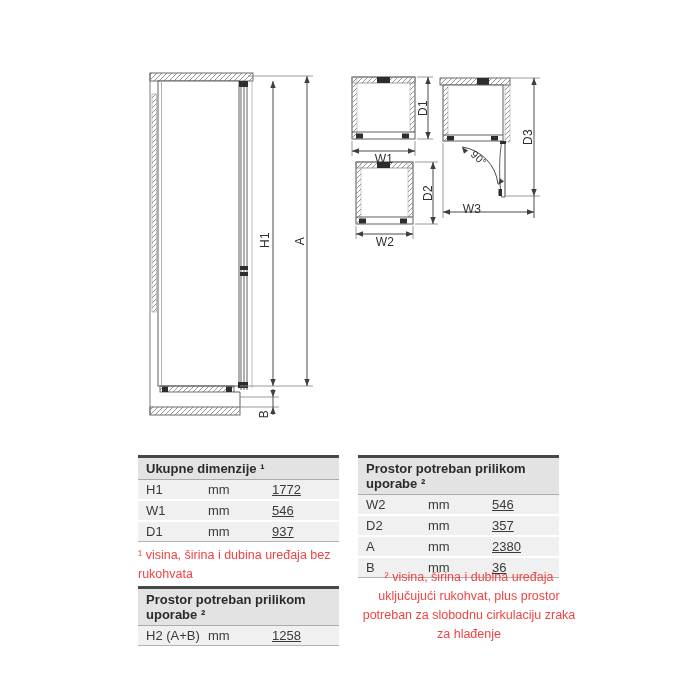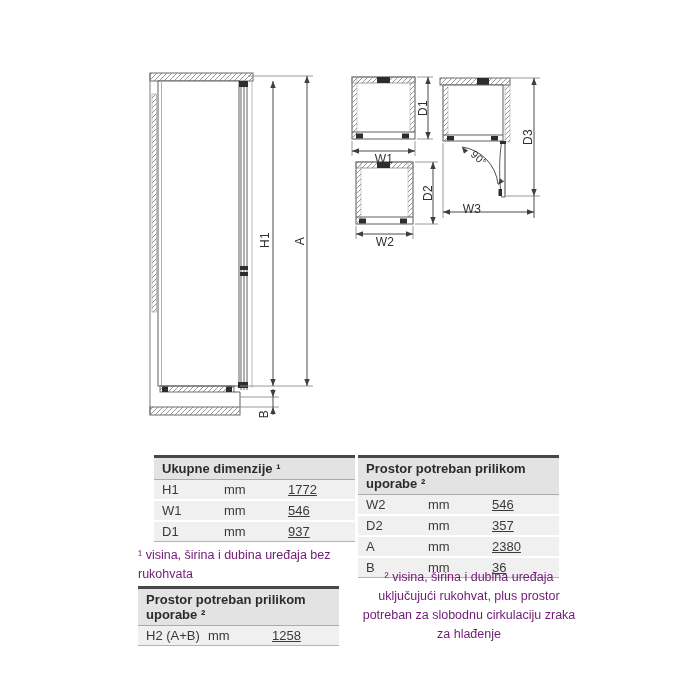--- a/index.html
+++ b/index.html
@@ -15,21 +15,21 @@
   .spec-table{position:absolute;width:201px;border-top:3px solid #474747;
               border-bottom:1px solid #b3b3b3;}
   .spec-head{background:#e3e3e3;font-weight:bold;font-size:13px;color:#2b2b2b;
              padding:3px 8px 3px 8px;line-height:15px;border-bottom:1px solid #ababab;}
   .srow{display:flex;background:#f0f0f0;font-size:13px;color:#3a3a3a;
         padding-left:8px;height:19px;line-height:19px;}
   .srow + .srow{border-top:2px solid #ffffff;}
   .c1{width:62px;}
   .c2{width:64px;}
   .c3{flex:1;text-decoration:underline;}
-  .footnote{position:absolute;font-size:12.5px;color:#701a75;line-height:19px;}
+  .footnote{position:absolute;font-size:12.5px;color:#ef4444;line-height:19px;}
 </style>
 </head>
 <body>
 
 <div class="canvas">
 
   <svg class="diagram-svg" width="700" height="700" viewBox="0 0 700 700">
     <defs>
       <pattern id="hatch" width="5" height="5" patternUnits="userSpaceOnUse">
         <path d="M-1,6 L6,-1" stroke="#8a8a8a" stroke-width="0.9"></path>
@@ -165,21 +165,21 @@
   <span class="dlabel rot" style="left:300px;top:241px;">A</span>
   <span class="dlabel rot" style="left:264px;top:414px;">B</span>
   <span class="dlabel" style="left:384px;top:159px;">W1</span>
   <span class="dlabel rot" style="left:423px;top:108px;">D1</span>
   <span class="dlabel" style="left:385px;top:242px;">W2</span>
   <span class="dlabel rot" style="left:428px;top:193px;">D2</span>
   <span class="dlabel" style="left:472px;top:209px;">W3</span>
   <span class="dlabel rot" style="left:528px;top:137px;">D3</span>
   <span class="dlabel angle" style="left:479px;top:158px;">90°</span>
 
-  <div class="spec-table" style="left:138px;top:455px;margin-left:16px;">
+  <div class="spec-table" style="left:138px;top:455px;">
     <div class="spec-head">Ukupne dimenzije ¹</div>
     <div class="srow">
       <span class="c1">H1</span>
       <span class="c2">mm</span>
       <span class="c3">1772</span>
     </div>
     <div class="srow">
       <span class="c1">W1</span>
       <span class="c2">mm</span>
       <span class="c3">546</span>

